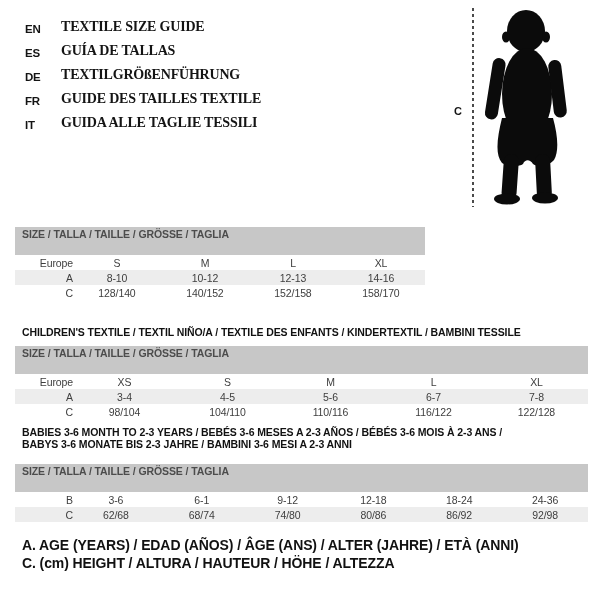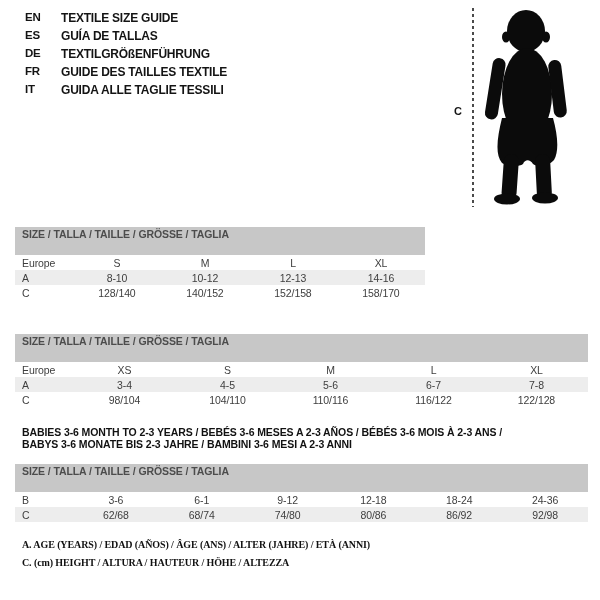--- a/index.html
+++ b/index.html
@@ -2,23 +2,23 @@
 <html style="--bar: #c7c7c7; --stripe: #ededed;"><head>
 <meta charset="utf-8">
 <style>
   html,body{margin:0;padding:0;background:#fff;}
   .page{
     position:relative;width:600px;height:600px;background:#fff;overflow:hidden;
     font-family:"Liberation Sans",sans-serif;
   }
   
   .langs{position:absolute;left:25px;top:11px;}
-  .lang-row{display:flex;height:18px;align-items:flex-start;}
+  .lang-row{display:flex;height:18px;align-items:flex-end;margin-top:6px;}
   .lang-code{width:36px;font-weight:bold;font-size:11.5px;color:#141414;letter-spacing:-0.2px;}
-  .lang-label{font-weight:bold;font-size:12px;color:#141414;letter-spacing:-0.2px;white-space:pre;}
+  .lang-label{font-weight:bold;font-size:14px;color:#141414;letter-spacing:-0.2px;white-space:pre;font-family:Liberation Serif, serif;}
   
   .marker{position:absolute;left:454px;top:105px;font-weight:bold;font-size:11px;color:#141414;}
   .dotline{
     position:absolute;left:472px;top:8px;height:199px;width:2px;
     background:repeating-linear-gradient(to bottom,#4a4a4a 0 3px,transparent 3px 6px);
   }
   .baby{position:absolute;left:478px;top:6px;width:100px;height:200px;}
   
   .tbl{position:absolute;left:15px;}
   .t1{top:217px;width:410px;}
@@ -32,26 +32,26 @@
     margin-top:10px;background:var(--bar,#c7c7c7);height:28px;line-height:15px;
     padding-left:7px;font-weight:bold;font-size:10.5px;color:#4c4c4c;letter-spacing:-0.1px;
   }
   .t2 .size-bar{margin-top:8px;}
   .t3 .size-bar{margin-top:14px;}
   table.grid{width:100%;border-collapse:collapse;table-layout:fixed;}
   table.grid tr{height:15px;}
   table.grid th,table.grid td{
     padding:0;font-size:10.5px;font-weight:normal;color:#3e3e3e;letter-spacing:-0.1px;
   }
-  table.grid th{text-align:left;padding-left:7px;}
+  table.grid th{text-align:right;padding-left:7px;}
   table.grid td{text-align:center;}
   table.grid tbody tr:nth-child(even){background:var(--stripe,#ededed);}
   
   .legend{position:absolute;left:22px;top:536px;}
-  .legend-line{font-weight:bold;font-size:10px;line-height:18px;color:#111;letter-spacing:-0.1px;white-space:pre;font-family:Liberation Serif, serif;}
+  .legend-line{font-weight:bold;font-size:14px;line-height:18px;color:#111;letter-spacing:-0.1px;white-space:pre;}
 </style>
 </head>
 <body>
 
 <div class="page">
 
   <div class="langs" id="langs">
       <div class="lang-row">
         <span class="lang-code">EN</span>
         <span class="lang-label">TEXTILE SIZE GUIDE</span>
@@ -122,20 +122,21 @@
             <th>C</th>
             <td>128/140</td>
             <td>140/152</td>
             <td>152/158</td>
             <td>158/170</td>
           </tr>
         </tbody>
       </table>
     </section>
   <section class="tbl t2">
+      <div class="tbl-title">CHILDREN'S TEXTILE / TEXTIL NIÑO/A / TEXTILE DES ENFANTS / KINDERTEXTIL / BAMBINI TESSILE</div>
       <div class="size-bar">SIZE / TALLA / TAILLE / GRÖSSE / TAGLIA</div>
       <table class="grid">
         <colgroup>
           <col style="width: 58px;">
           <col>
           <col>
           <col>
           <col>
           <col>
         </colgroup>

